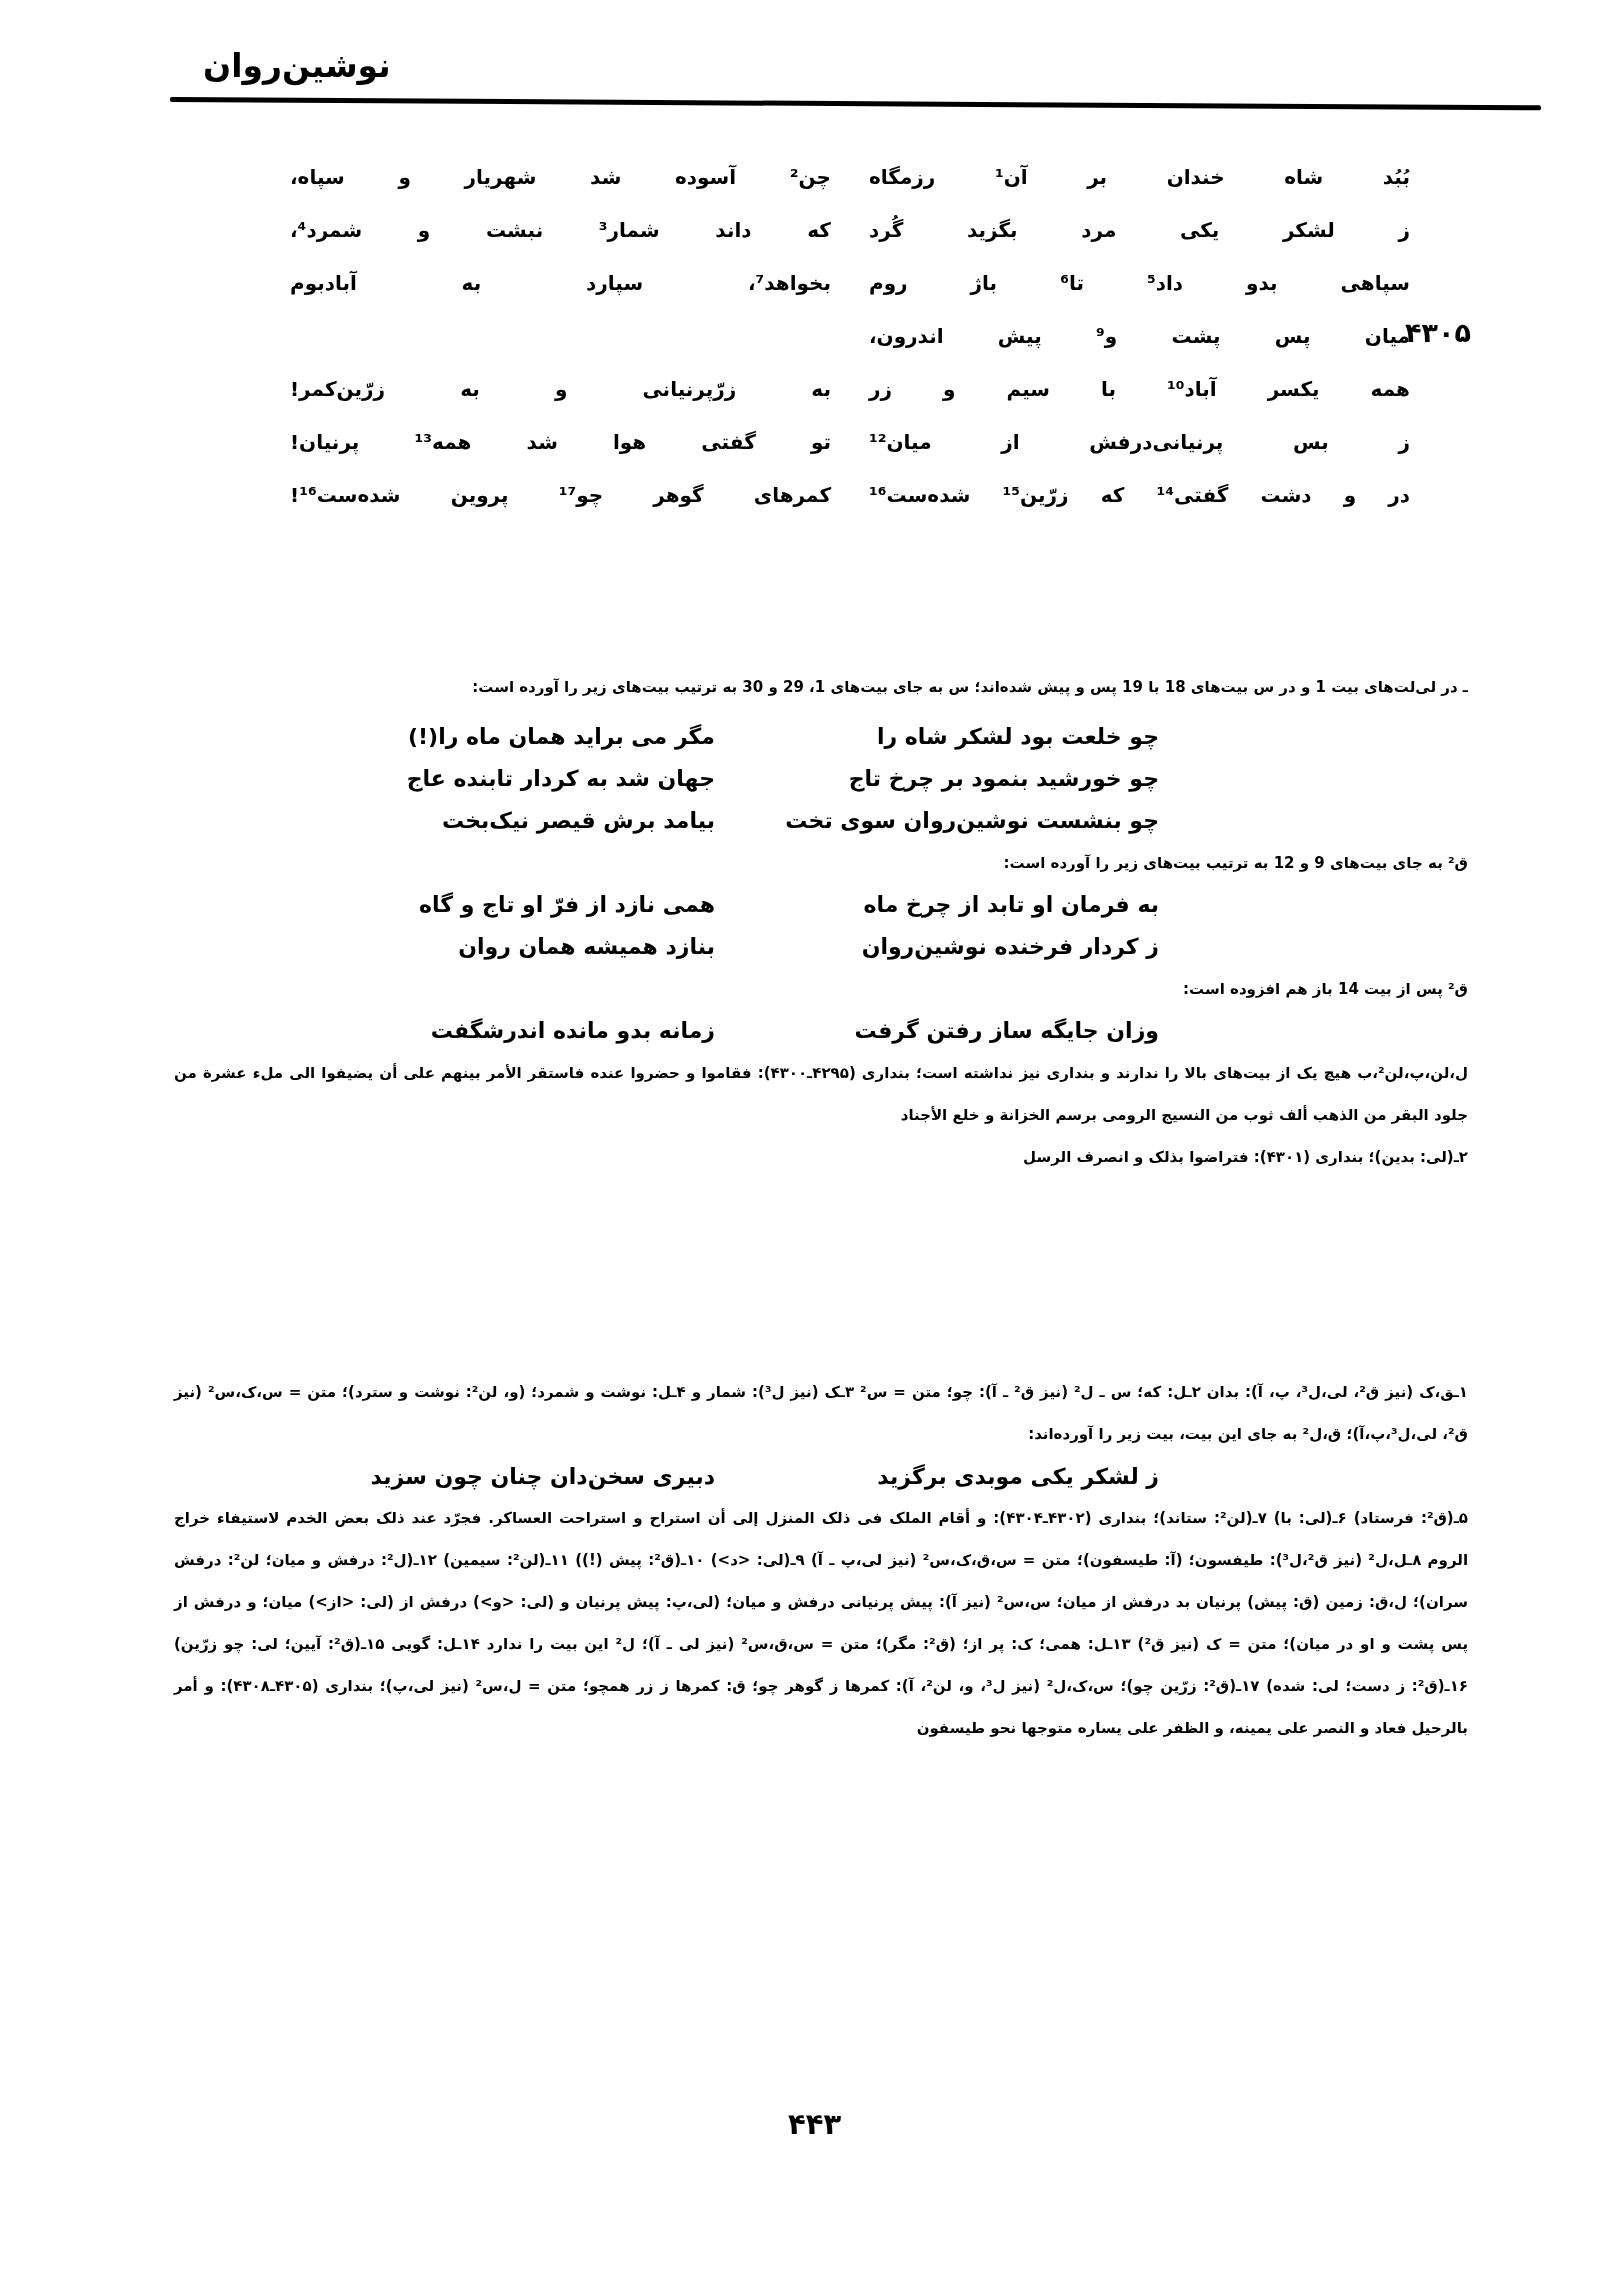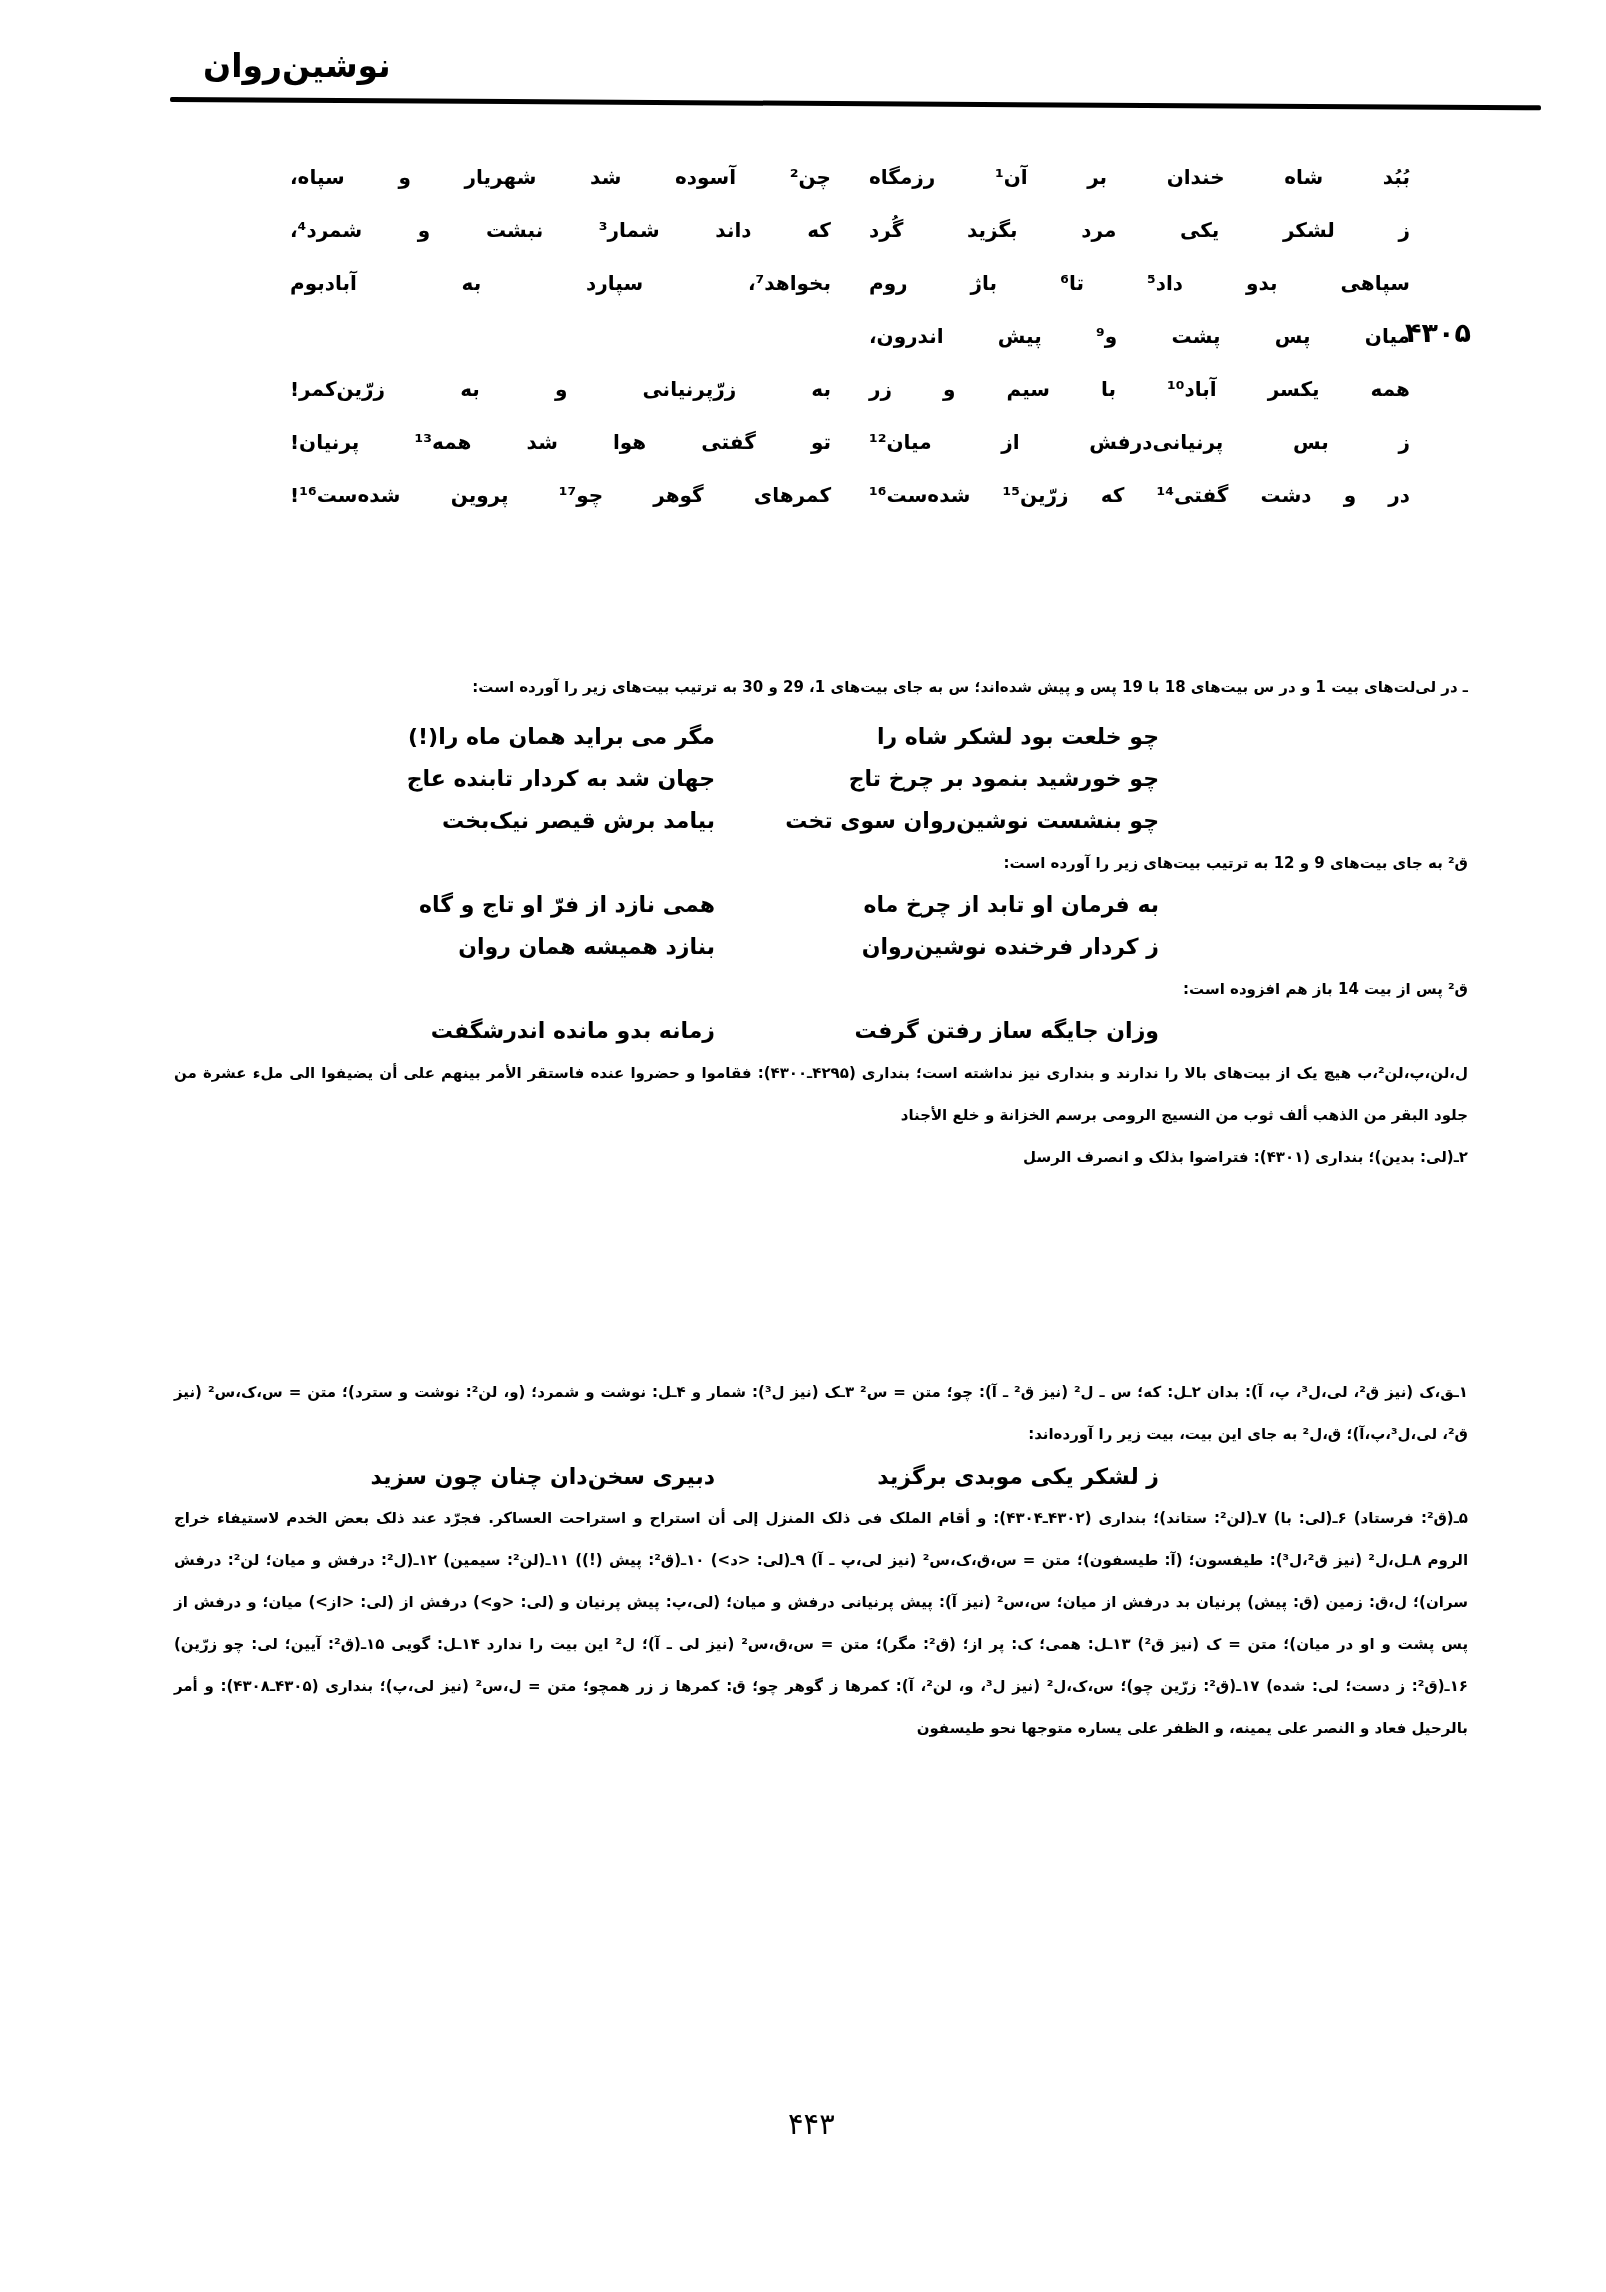--- a/index.html
+++ b/index.html
@@ -12,21 +12,21 @@
   .poem { position:absolute; top:150px; left:290px; width:1120px; direction:rtl; }
   .bayt { display:flex; flex-direction:row; justify-content:space-between; height:53px; align-items:center; }
   .hemistich { font-size:20px; font-weight:bold; white-space:nowrap; width:541px; text-align:justify; text-align-last:justify; }
   .verse-num { position:absolute; font-size:27px; font-weight:bold; }
   .notes { position:absolute; left:174px; width:1294px; direction:rtl; font-family:"DejaVu Sans", sans-serif; }
   .note-para { font-size:15px; font-weight:bold; line-height:42px; text-align:justify; margin:0; }
   .note-verses { direction:rtl; margin:0; }
   .note-bayt { display:flex; flex-direction:row; gap:0; height:42px; align-items:center; }
   .note-bayt .h1 { width:444px; padding-right:309px; font-size:22px; font-weight:bold; white-space:nowrap; }
   .note-bayt .h2 { width:444px; font-size:22px; font-weight:bold; white-space:nowrap; }
-  .page-number { position:absolute; left:788px; top:2107px; font-size:29px; font-weight:normal; }
+  .page-number { position:absolute; left:788px; top:2107px; font-size:29px; font-weight:bold; }
 </style>
 </head>
 <body>
 
 <div class="page">
 
   <div class="running-head">نوشین‌روان</div>
   <div class="head-rule"></div>
 
   <div class="poem">

